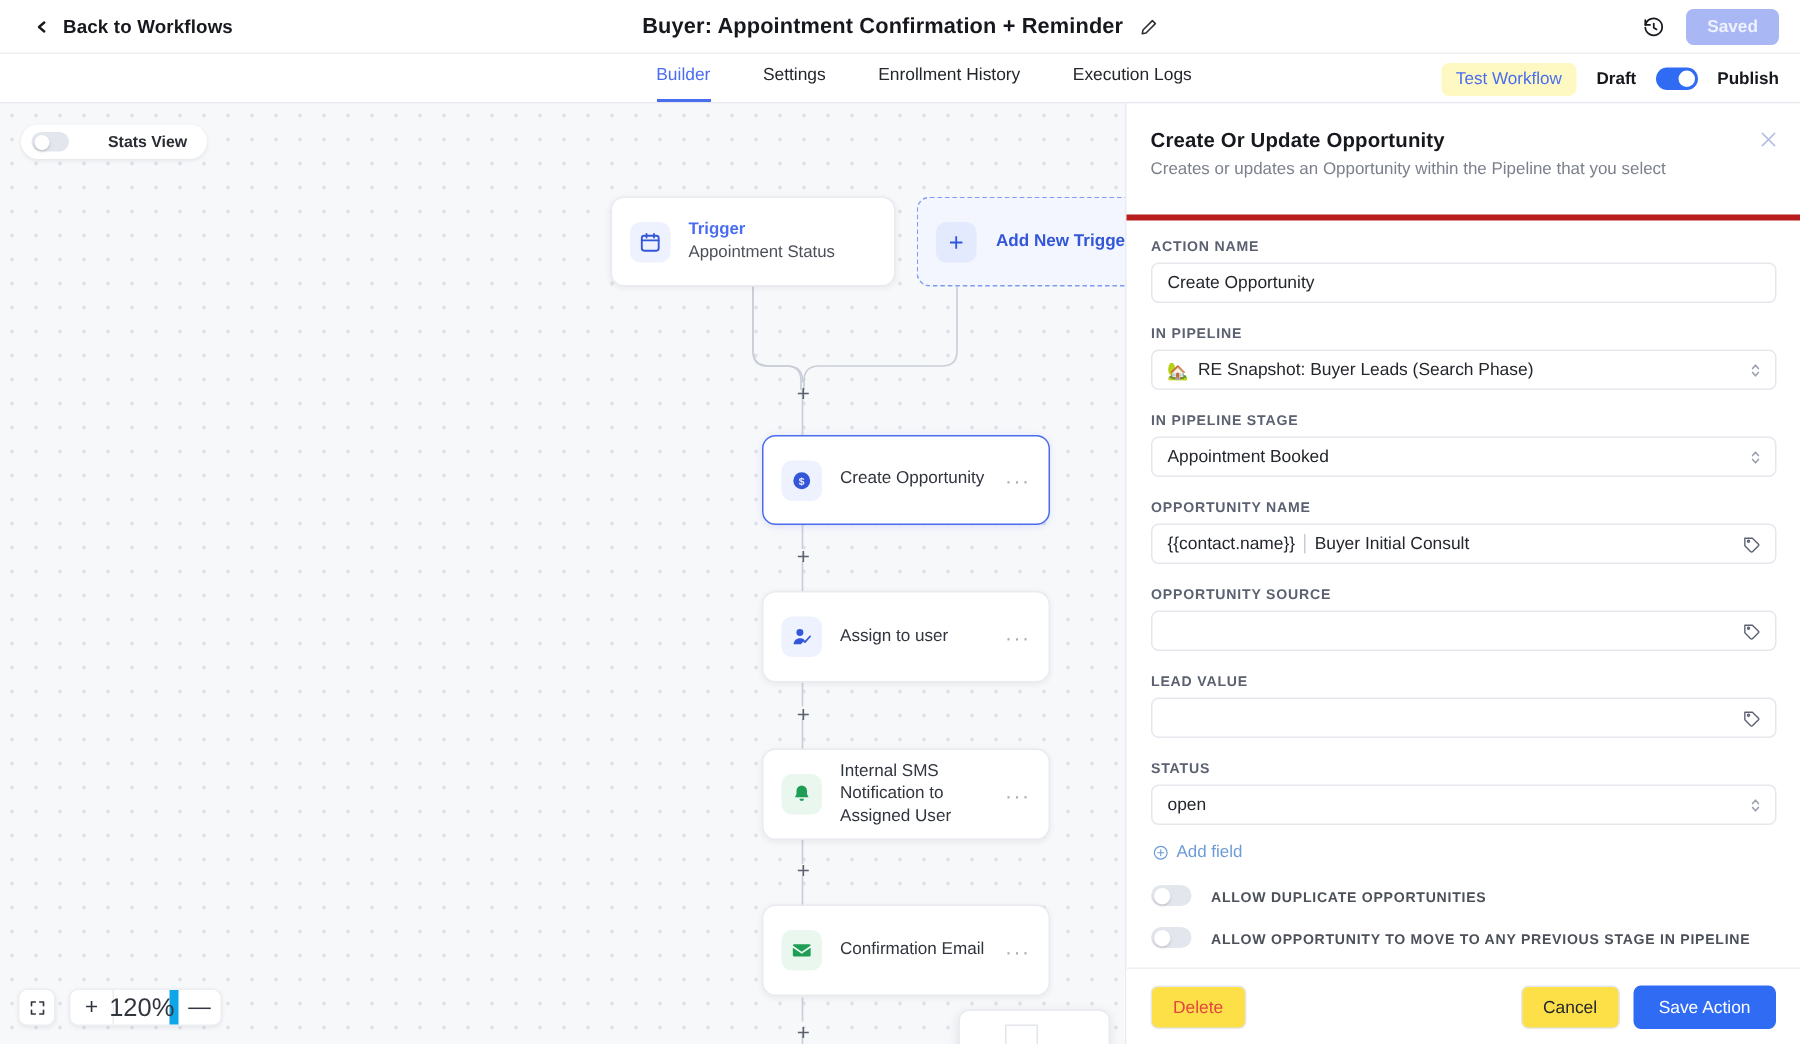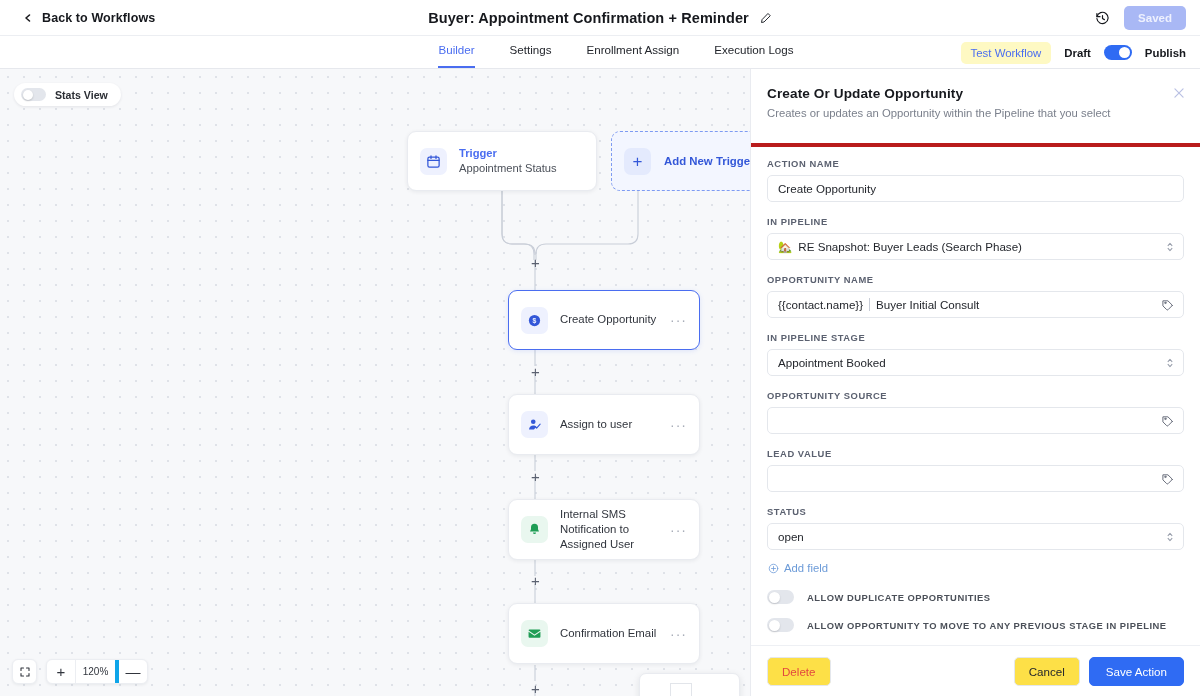--- a/index.html
+++ b/index.html
@@ -79,21 +79,21 @@
   
   .canvas {
     position: absolute; top: 69px; left: 0; width: 750px; height: 627px;
     background-color: #f7f8fa;
     background-image: radial-gradient(#dfe2e8 1.1px, transparent 1.2px);
     background-size: 16px 16px;
     overflow: hidden;
   }
   .stats-pill {
     position: absolute; left: 14px; top: 14px;
-    display: flex; align-items: center; gap: 9px;
+    display: flex; align-items: center; gap: 26px;
     background: #fff; border-radius: 20px; padding: 5px 13px 5px 7px;
     box-shadow: 0 1px 3px rgba(20,25,40,.09); cursor: pointer; z-index: 6;
   }
   .sm-toggle {
     width: 25px; height: 13px; border-radius: 7px; background: #e3e6ec;
     position: relative; flex: none;
   }
   .sm-toggle .knob {
     position: absolute; top: 1.5px; left: 1.5px; width: 10px; height: 10px;
     border-radius: 50%; background: #fff; box-shadow: 0 1px 2px rgba(0,0,0,.18);
@@ -153,21 +153,21 @@
     display: flex; align-items: center; justify-content: center; cursor: pointer;
     box-shadow: 0 1px 3px rgba(20,25,40,.07);
   }
   .fit-btn svg { width: 12px; height: 12px; color: #31353d; }
   .zoom-group {
     display: flex; align-items: center; background: #fff; border: 1px solid #eceef2;
     border-radius: 6px; height: 25px; box-shadow: 0 1px 3px rgba(20,25,40,.07); overflow: hidden;
   }
   .zoom-group > div { height: 25px; display: flex; align-items: center; justify-content: center; cursor: pointer; }
   .z-btn { width: 28px; font-size: 15px; color: #31353d; line-height: 1; }
-  .z-val { width: 44px; font-size: 10px; color: #31353d; font-weight: 400; border-left: 1px solid #eceef2; border-right: 4px solid #0ea5e9; cursor: default; }
+  .z-val { width: 44px; font-size: 17px; color: #31353d; font-weight: 400; border-left: 1px solid #eceef2; border-right: 6px solid #0ea5e9; cursor: default; }
 
   
   .panel {
     position: absolute; top: 69px; right: 0; width: 450px; height: 627px;
     background: #fff; border-left: 1px solid #e9ebf0;
   }
   .panel-head { padding: 17px 18px 24px 16px; border-bottom: 4px solid #b91c1c; position: relative; }
   .panel-title { font-size: 13.6px; font-weight: 700; color: #16181d; letter-spacing: .1px; }
   .panel-desc { font-size: 11.3px; color: #7b808c; margin-top: 6px; }
   .panel-close {
@@ -254,21 +254,21 @@
           <polyline points="12 7.5 12 12 15 13.8"></polyline>
         </svg>
       <button class="saved-btn">Saved</button>
     </div>
   </div>
 
   <div class="tabbar">
     <div class="tabs">
       <div class="tab active">Builder</div>
       <div class="tab">Settings</div>
-      <div class="tab">Enrollment Assign</div>
+      <div class="tab">Enrollment History</div>
       <div class="tab">Execution Logs</div>
     </div>
     <div class="tabbar-right">
       <div class="test-wf">Test Workflow</div>
       <span class="draft-label">Draft</span>
       <div class="pub-toggle">
           <div class="knob"></div>
         </div>
       <span class="publish-label">Publish</span>
     </div>
@@ -431,44 +431,44 @@
           <span class="pipe-emoji">🏡</span>
           <span>RE Snapshot: Buyer Leads (Search Phase)</span>
           <svg class="caret" viewBox="0 0 12 20" fill="none" stroke="currentColor" stroke-width="1.6" stroke-linecap="round" stroke-linejoin="round">
               <polyline points="3 8 6 4.5 9 8"></polyline>
               <polyline points="3 12 6 15.5 9 12"></polyline>
             </svg>
         </div>
       </div>
 
       <div class="fld">
+        <div class="fld-label">IN PIPELINE STAGE</div>
+        <div class="fld-ctrl select">
+          <span>Appointment Booked</span>
+          <svg class="caret" viewBox="0 0 12 20" fill="none" stroke="currentColor" stroke-width="1.6" stroke-linecap="round" stroke-linejoin="round">
+              <polyline points="3 8 6 4.5 9 8"></polyline>
+              <polyline points="3 12 6 15.5 9 12"></polyline>
+            </svg>
+        </div>
+      </div>
+
+      <div class="fld">
         <div class="fld-label">OPPORTUNITY NAME</div>
         <div class="fld-ctrl">
           <span>{{contact.name}}</span>
           <span class="sep-bar"></span>
           <span>Buyer Initial Consult</span>
           <svg class="tag-icon" viewBox="0 0 24 24" fill="none" stroke="currentColor" stroke-width="1.7" stroke-linecap="round" stroke-linejoin="round">
               <path d="M20.6 13.1l-7.4 7.4a2 2 0 0 1-2.8 0l-6.9-6.9V4.3h9.3l7.8 7.8a1 1 0 0 1 0 1z"></path>
               <circle cx="8" cy="8" r="1.3"></circle>
             </svg>
         </div>
       </div>
 
       <div class="fld">
-        <div class="fld-label">IN PIPELINE STAGE</div>
-        <div class="fld-ctrl select">
-          <span>Appointment Booked</span>
-          <svg class="caret" viewBox="0 0 12 20" fill="none" stroke="currentColor" stroke-width="1.6" stroke-linecap="round" stroke-linejoin="round">
-              <polyline points="3 8 6 4.5 9 8"></polyline>
-              <polyline points="3 12 6 15.5 9 12"></polyline>
-            </svg>
-        </div>
-      </div>
-
-      <div class="fld">
         <div class="fld-label">OPPORTUNITY SOURCE</div>
         <div class="fld-ctrl">
           <span></span>
           <svg class="tag-icon" viewBox="0 0 24 24" fill="none" stroke="currentColor" stroke-width="1.7" stroke-linecap="round" stroke-linejoin="round">
               <path d="M20.6 13.1l-7.4 7.4a2 2 0 0 1-2.8 0l-6.9-6.9V4.3h9.3l7.8 7.8a1 1 0 0 1 0 1z"></path>
               <circle cx="8" cy="8" r="1.3"></circle>
             </svg>
         </div>
       </div>
 

